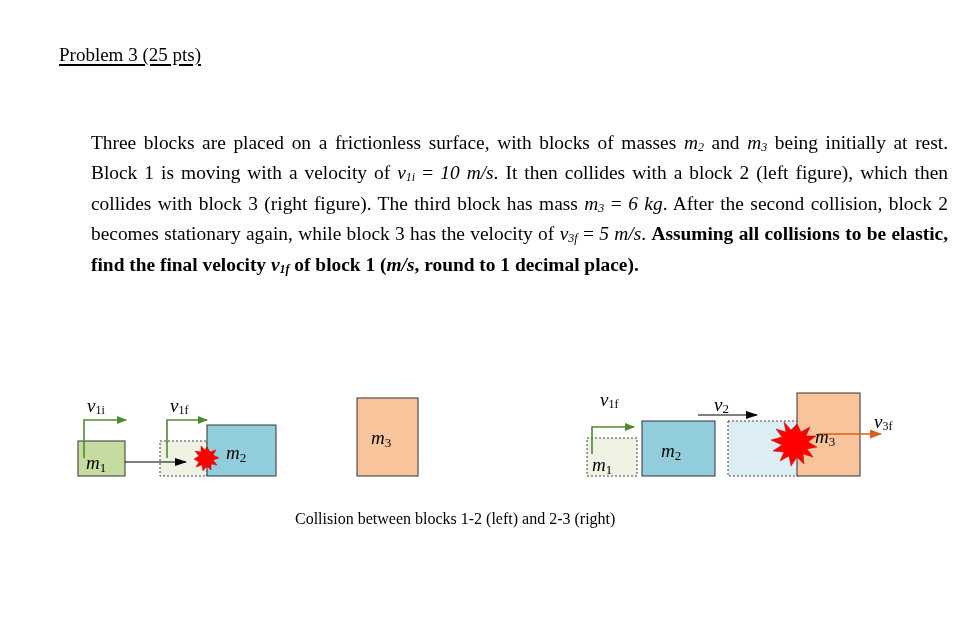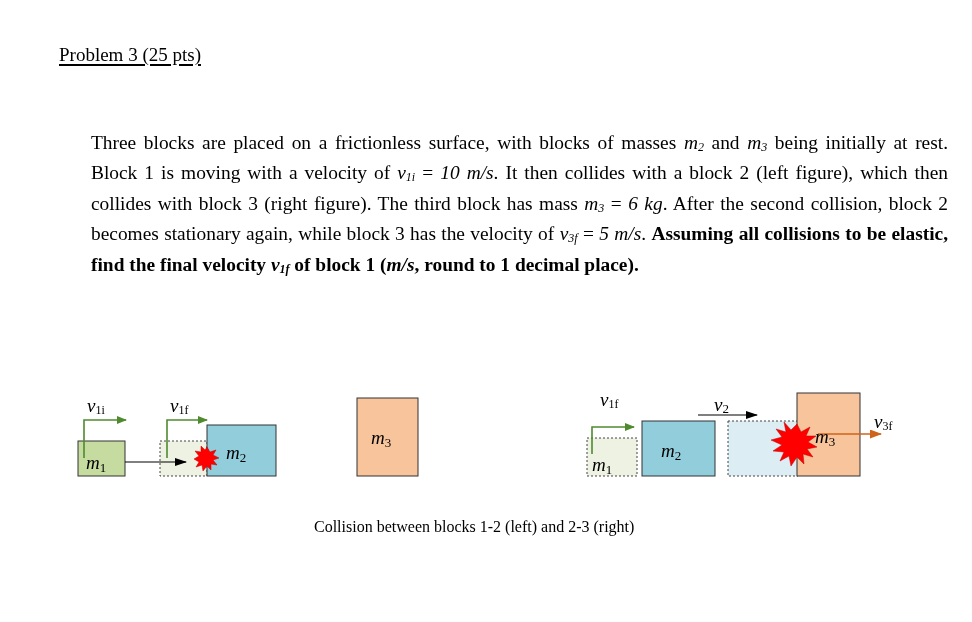--- a/index.html
+++ b/index.html
@@ -7,21 +7,21 @@
          font-family: "Liberation Serif", "DejaVu Serif", serif; color: #000; }
   .title { position: absolute; left: 59px; top: 44px; font-size: 19px; font-weight: normal;
            text-decoration: underline; text-underline-offset: 3px; text-decoration-thickness: 2px; }
   .para { position: absolute; left: 59px; top: 130px; width: 857px; font-size: 19.4px;
           line-height: 25.4px; text-align: justify; margin-left: 32px; }
   .para i { font-style: italic; }
   .para b { font-weight: bold; }
   sub.s { font-size: 12px; vertical-align: -2px; font-style: italic; }
   .fig { position: absolute; left: 0; top: 0; width: 972px; height: 622px; }
   .lbl { font-family: "Liberation Serif", serif; font-style: italic; }
-  .caption { position: absolute; left: 314px; top: 510px; font-size: 16px; margin-top: 8px; }
+  .caption { position: absolute; left: 295px; top: 510px; font-size: 16px; }
 </style>
 </head>
 <body>
 
 <div class="title">Problem 3 (25 pts)</div>
 
 <div class="para"><span>Three blocks are placed on a frictionless surface, with blocks of masses </span><i>m</i><sub class="s">2</sub><span> and </span><i>m</i><sub class="s">3</sub><span> being initially at rest. Block 1 is moving with a velocity of </span><i>v</i><sub class="s">1i</sub><span> = </span><i>10 m/s</i><span>. It then collides with a block 2 (left figure), which then collides with block 3 (right figure). The third block has mass </span><i>m</i><sub class="s">3</sub><span> = </span><i>6 kg</i><span>. After the second collision, block 2 becomes stationary again, while block 3 has the velocity of </span><i>v</i><sub class="s">3f</sub><span> = </span><i>5 m/s</i><span>. </span><b><span>Assuming all collisions to be elastic, find the final velocity </span><i>v</i><sub class="s">1f</sub><span> of block 1 (</span><i>m/s</i><span>, round to 1 decimal place).</span></b></div>
 
 <svg class="fig" width="972" height="622" viewBox="0 0 972 622" xmlns="http://www.w3.org/2000/svg">
   <defs>

